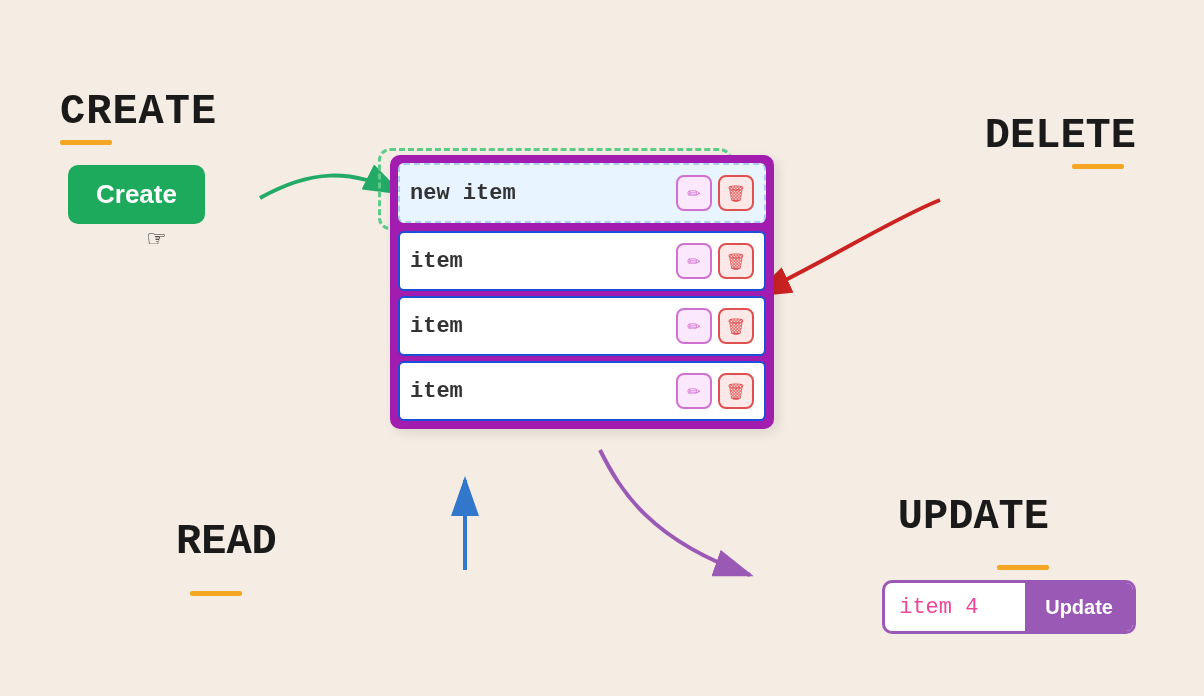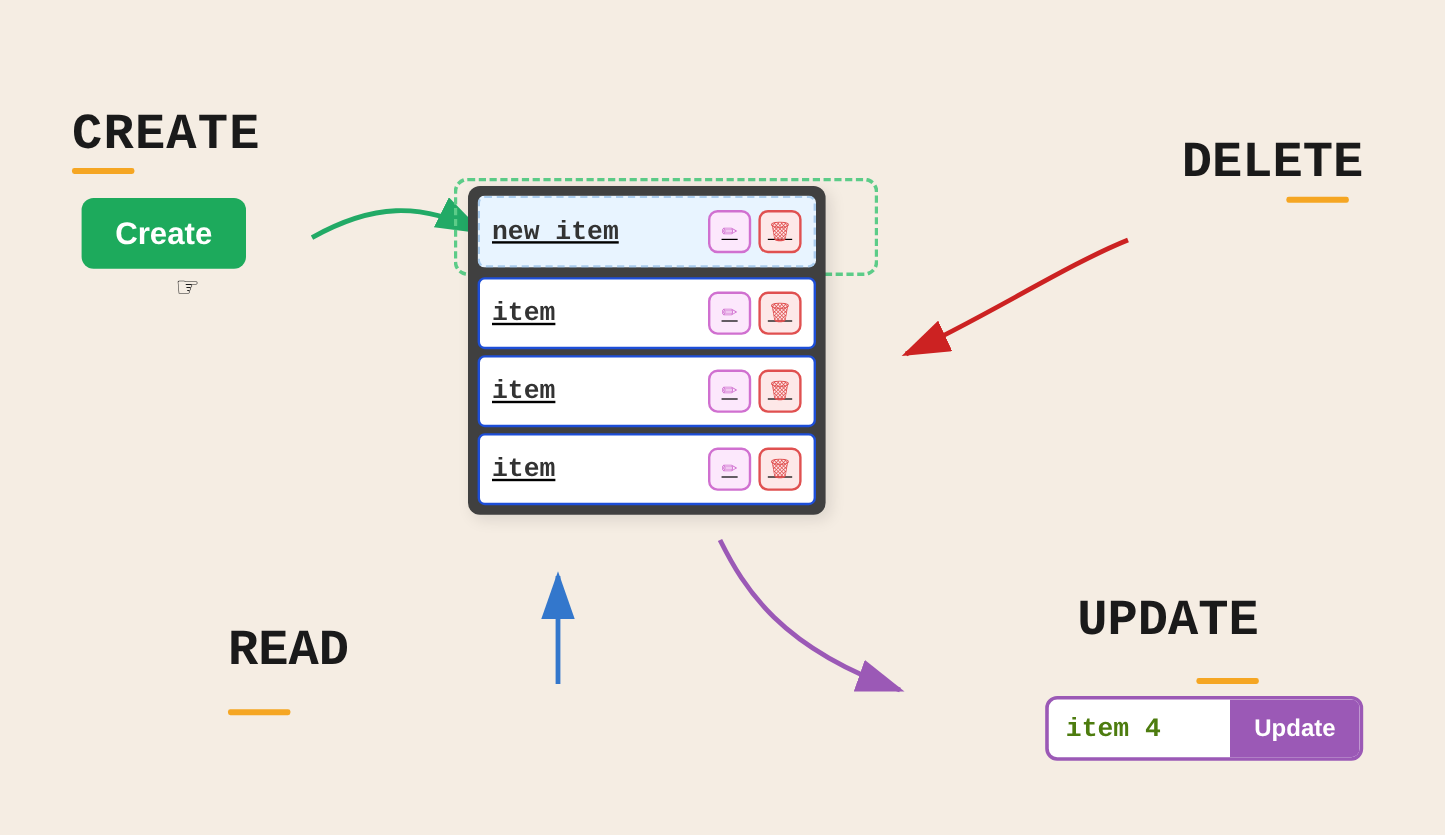--- a/index.html
+++ b/index.html
@@ -73,21 +73,21 @@
       width: 52px;
       height: 5px;
       background: #f5a623;
       border-radius: 2px;
     }
 
     
     .read-label {
       position: absolute;
       bottom: 130px;
-      left: 190px;
+      left: 176px;
       font-size: 42px;
       font-weight: 900;
       color: #1a1a1a;
     }
     .read-underline {
       position: absolute;
       bottom: 100px;
       left: 190px;
       width: 52px;
       height: 5px;
@@ -112,26 +112,25 @@
       height: 5px;
       background: #f5a623;
       border-radius: 2px;
     }
 
     
     .list-container {
       position: absolute;
       top: 155px;
       left: 390px;
-      width: 298px;
-      background: #404040;
+      width: 384px;
+      background: #a21caf;
       border-radius: 10px;
       padding: 8px;
       box-shadow: 4px 4px 12px rgba(0,0,0,0.1);
-      text-decoration: underline;
     }
 
     .list-item {
       display: flex;
       align-items: center;
       background: white;
       border-radius: 6px;
       margin-bottom: 5px;
       padding: 10px 10px;
       border: 2px solid #1d4ed8;
@@ -208,25 +207,25 @@
       background: white;
       border: 3px solid #9b59b6;
       border-radius: 10px;
       overflow: hidden;
       height: 54px;
     }
     .update-input {
       padding: 0 14px;
       font-size: 22px;
       font-family: 'Courier New', Courier, monospace;
-      font-weight: 700;
+      font-weight: 400;
       border: none;
       outline: none;
-      width: 151px;
-      color: #4d7c0f;
+      width: 140px;
+      color: #ec4899;
     }
     .update-submit {
       background: #9b59b6;
       color: white;
       border: none;
       padding: 0 20px;
       height: 100%;
       font-size: 20px;
       font-weight: 700;
       cursor: pointer;

